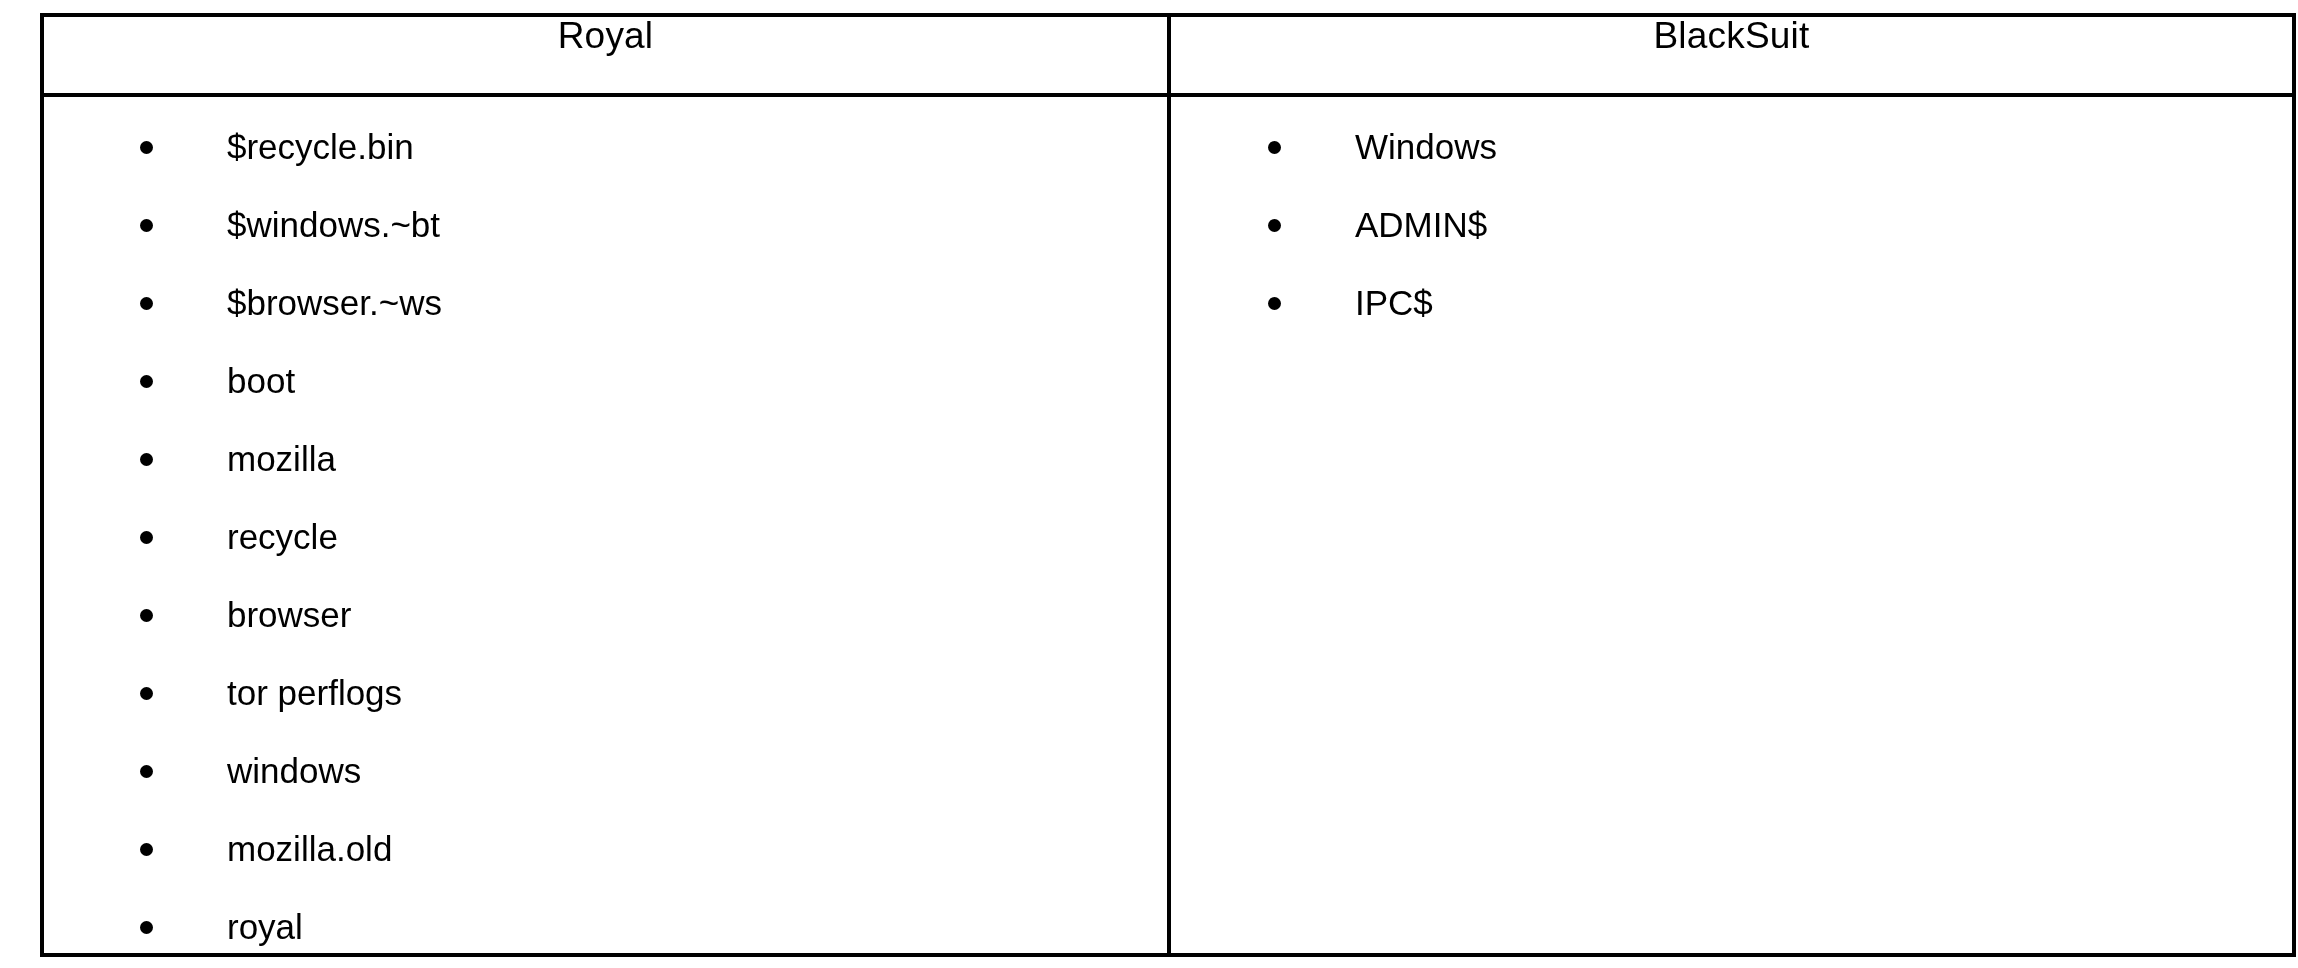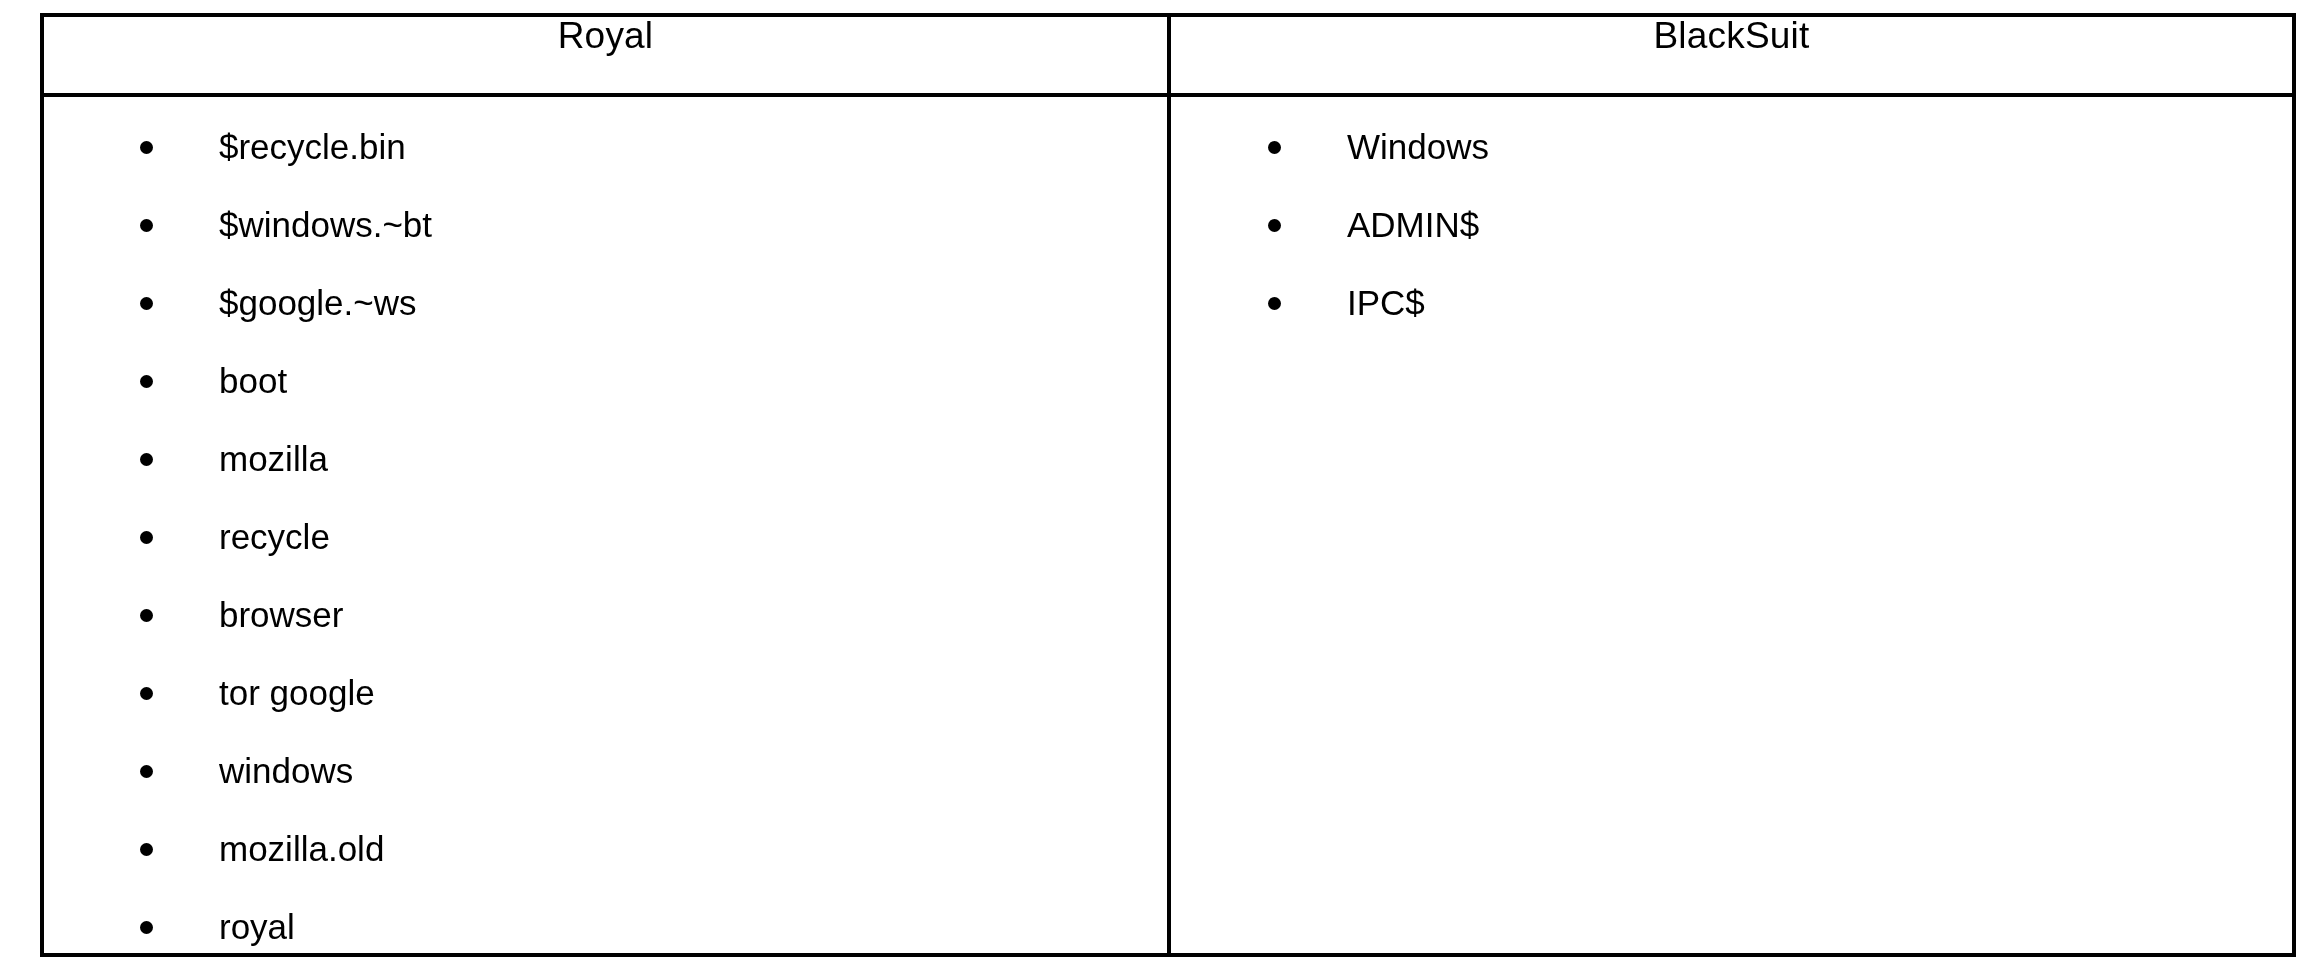--- a/index.html
+++ b/index.html
@@ -83,21 +83,21 @@
     left: 96px;
     top: 50%;
     width: 13px;
     height: 13px;
     margin-top: -6px;
     background: #000000;
     border-radius: 50%;
   }
   .right-list .bullet-glyph { left: 97px; }
 
-  .item-label { display: inline; }
+  .item-label { display: inline; margin-left: 8px; }
 </style>
 </head>
 <body>
 
 <div class="page">
 
   <table class="comparison-table">
     <colgroup>
       <col class="col-left">
       <col class="col-right">
@@ -116,41 +116,41 @@
             <li>
               <span class="bullet-glyph"></span>
               <span class="item-label">$recycle.bin</span>
             </li>
             <li>
               <span class="bullet-glyph"></span>
               <span class="item-label">$windows.~bt</span>
             </li>
             <li>
               <span class="bullet-glyph"></span>
-              <span class="item-label">$google.~ws</span>
+              <span class="item-label">$browser.~ws</span>
             </li>
             <li>
               <span class="bullet-glyph"></span>
               <span class="item-label">boot</span>
             </li>
             <li>
               <span class="bullet-glyph"></span>
               <span class="item-label">mozilla</span>
             </li>
             <li>
               <span class="bullet-glyph"></span>
               <span class="item-label">recycle</span>
             </li>
             <li>
               <span class="bullet-glyph"></span>
               <span class="item-label">browser</span>
             </li>
             <li>
               <span class="bullet-glyph"></span>
-              <span class="item-label">tor google</span>
+              <span class="item-label">tor perflogs</span>
             </li>
             <li>
               <span class="bullet-glyph"></span>
               <span class="item-label">windows</span>
             </li>
             <li>
               <span class="bullet-glyph"></span>
               <span class="item-label">mozilla.old</span>
             </li>
             <li>

